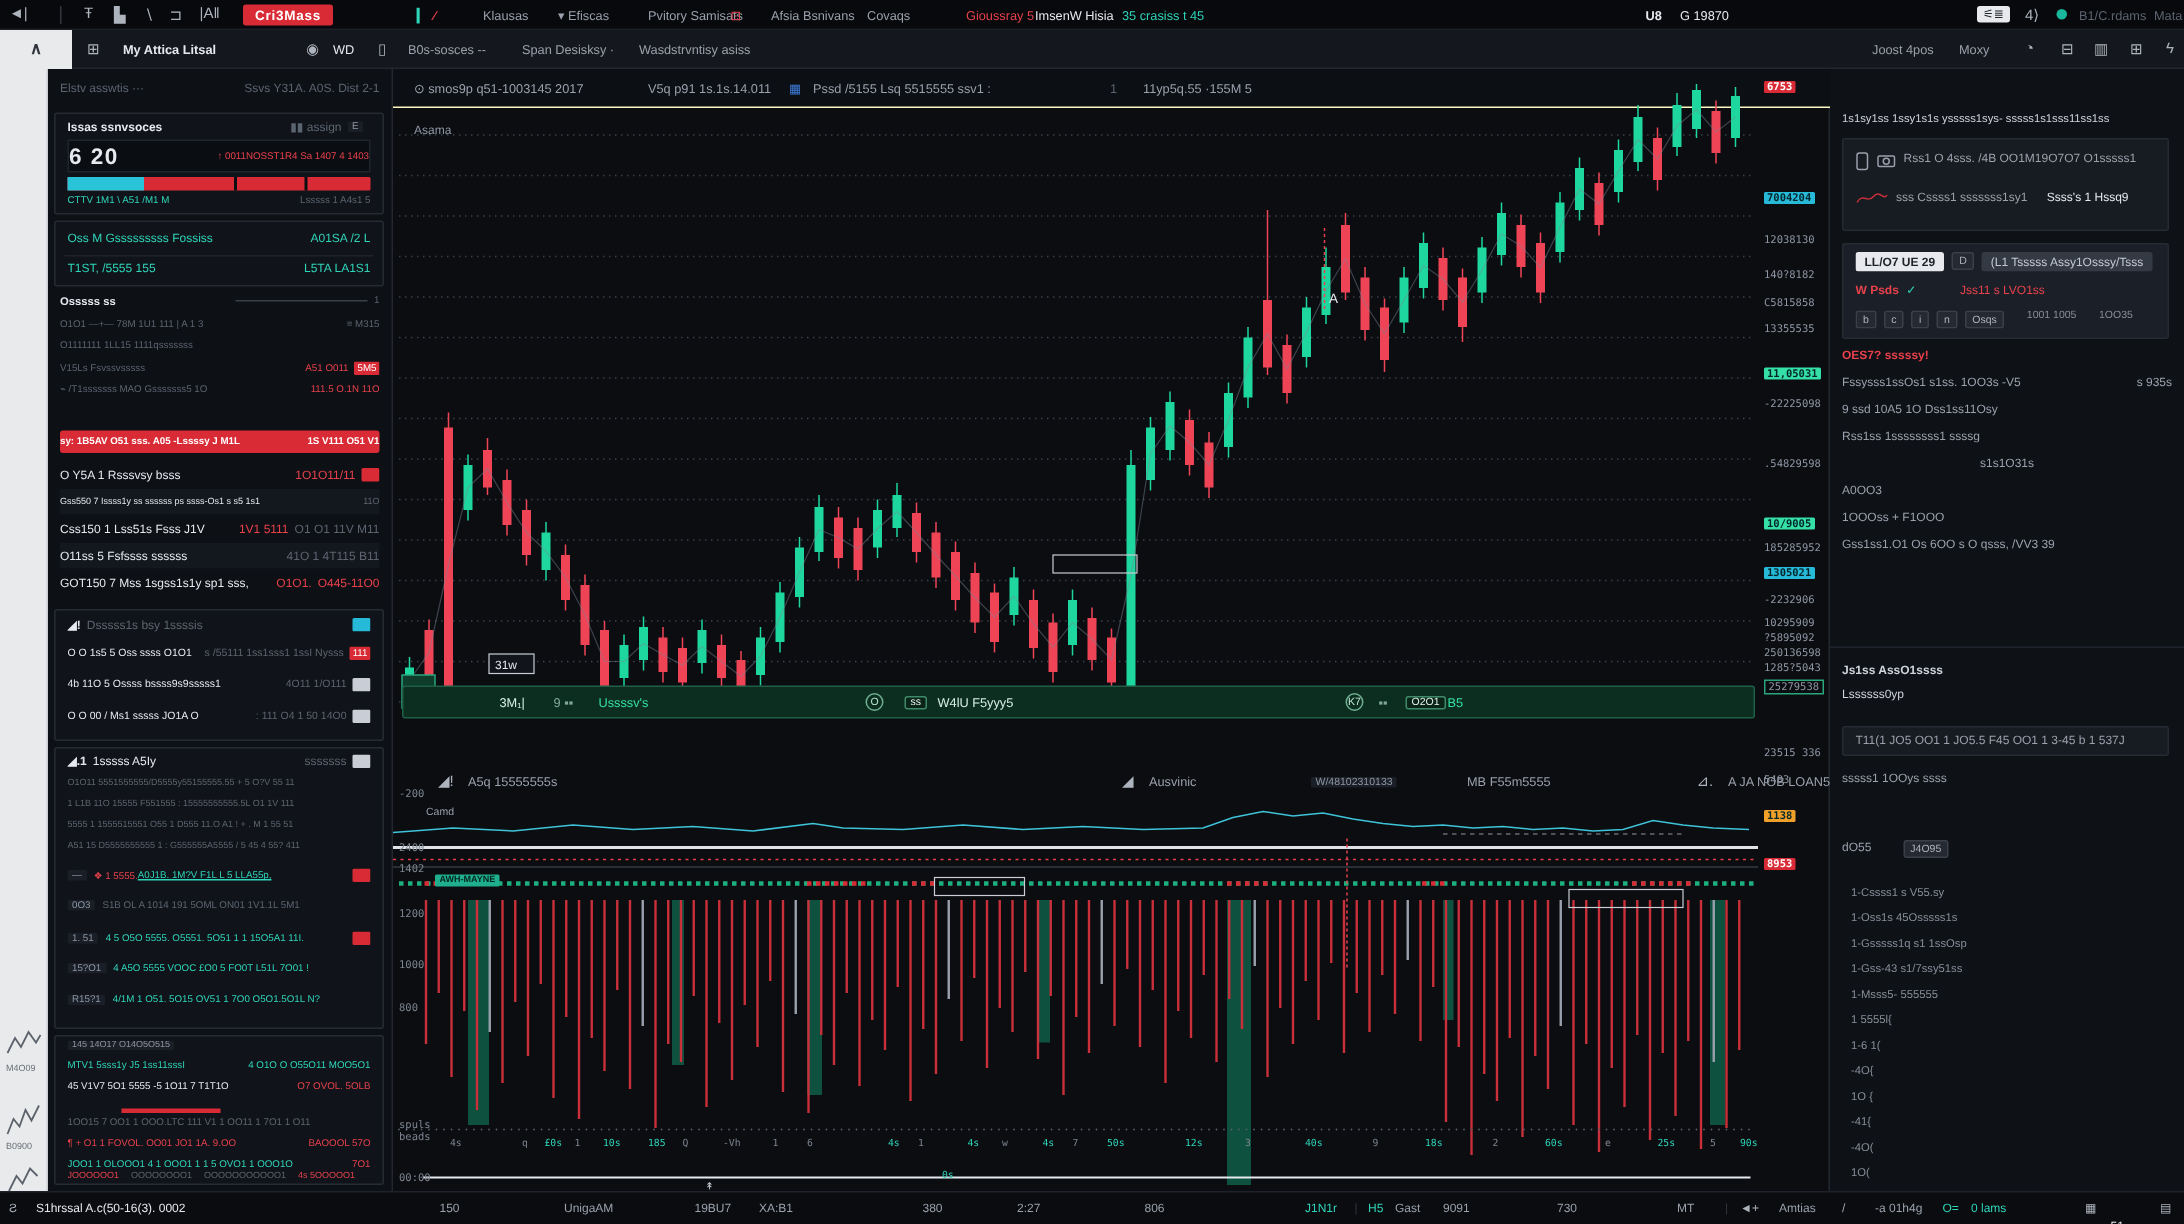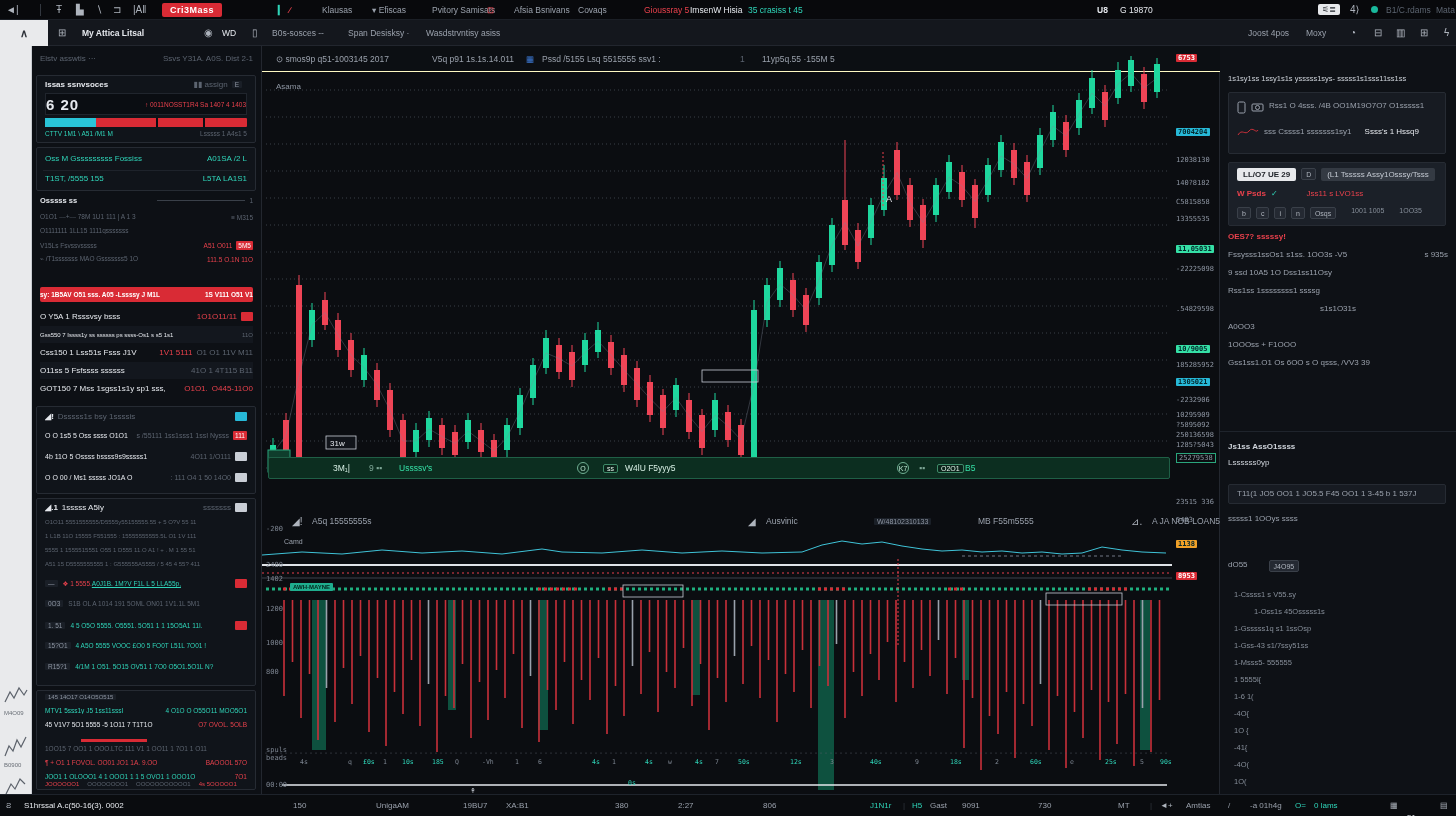--- a/index.html
+++ b/index.html
@@ -1227,21 +1227,21 @@
       <div class="rp-row" style="top: 276px;">
         <span>A0OO3</span>
       </div>
       <div class="rp-row" style="top: 294px;">
         <span>1OOOss   +  F1OOO</span>
       </div>
       <div class="rp-row" style="top: 312px;">
         <span>Gss1ss1.O1 Os 6OO s O qsss,  /VV3 39</span>
       </div>
       <div class="rp-list-item" style="top: 544px;">1-Cssss1 s V55.sy</div>
-      <div class="rp-list-item" style="top: 561px; margin-left: 20px;">1-Oss1s 45Osssss1s</div>
+      <div class="rp-list-item" style="top: 561px;">1-Oss1s 45Osssss1s</div>
       <div class="rp-list-item" style="top: 578px;">1-Gsssss1q s1 1ssOsp</div>
       <div class="rp-list-item" style="top: 595px;">1-Gss-43 s1/7ssy51ss</div>
       <div class="rp-list-item" style="top: 612px;">1-Msss5- 555555</div>
       <div class="rp-list-item" style="top: 629px;">1 5555l{</div>
       <div class="rp-list-item" style="top: 646px;">1-6 1(</div>
       <div class="rp-list-item" style="top: 663px;">-4O{</div>
       <div class="rp-list-item" style="top: 680px;">1O {</div>
       <div class="rp-list-item" style="top: 697px;">-41{</div>
       <div class="rp-list-item" style="top: 714px;">-4O(</div>
       <div class="rp-list-item" style="top: 731px;">1O(</div>

